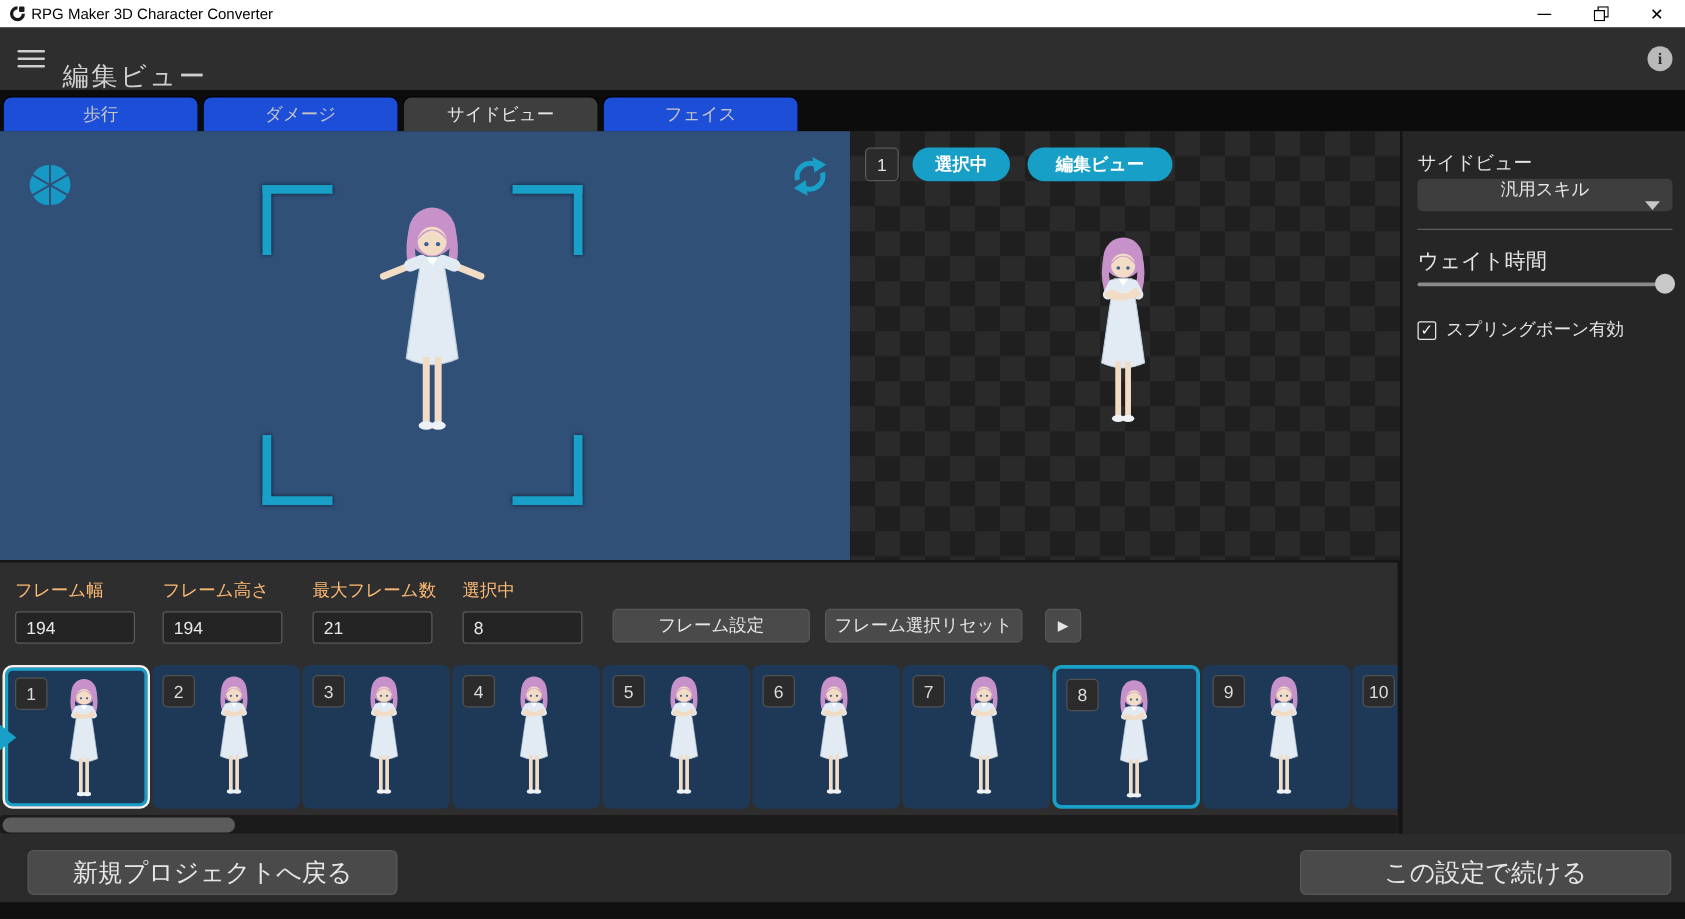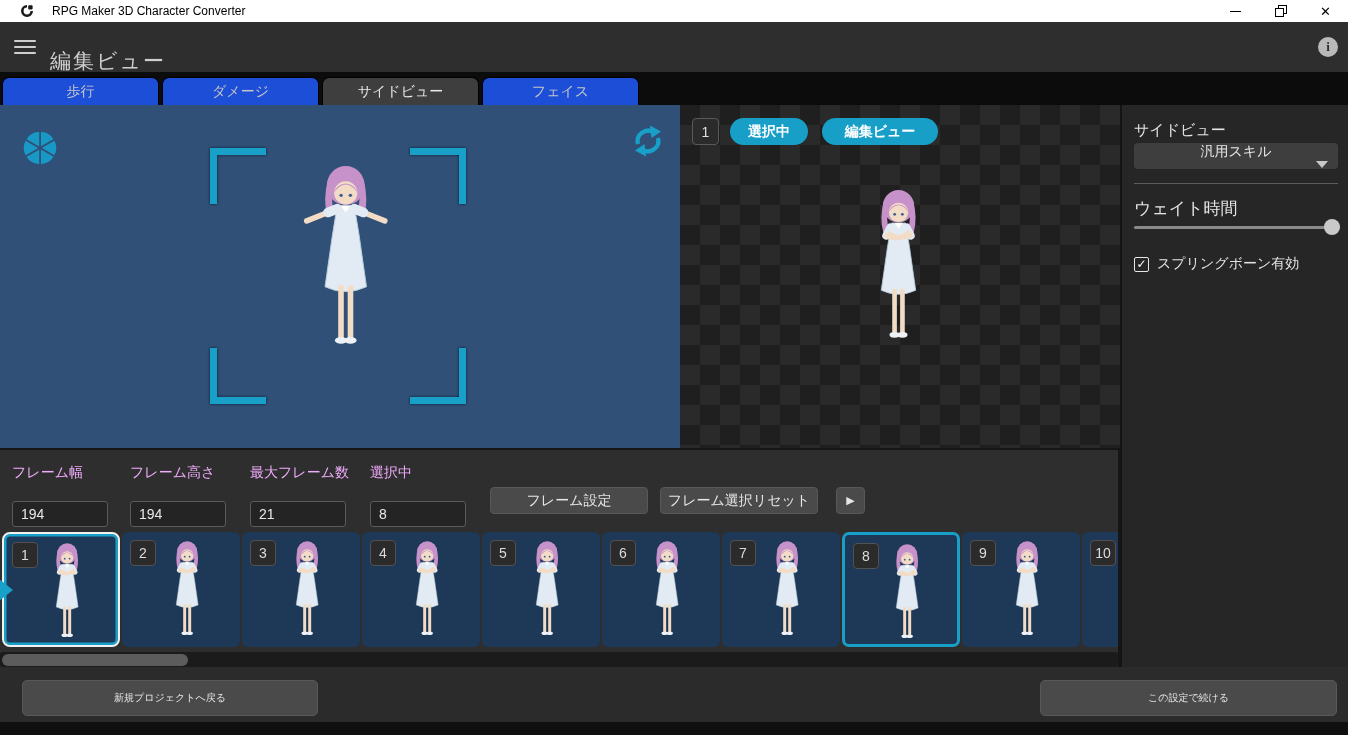--- a/index.html
+++ b/index.html
@@ -1,20 +1,20 @@
 <!DOCTYPE html>
 <html><head>
 <meta charset="utf-8">
 <style>
   *{margin:0;padding:0;box-sizing:border-box;}
   html,body{width:1348px;height:735px;overflow:hidden;}
   body{position:relative;background:#1c1c1c;font-family:"Liberation Sans","DejaVu Sans",sans-serif;color:#e0e0e0;font-size:14px;}
 
   
-  .titlebar{position:absolute;left:0;top:0;width:100%;height:22px;background:#ffffff;color:#000;display:flex;align-items:center;gap:18px;padding-left:20px;font-size:12px;}
+  .titlebar{position:absolute;left:0;top:0;width:100%;height:22px;background:#ffffff;color:#000;display:flex;align-items:center;gap:4px;padding-left:7px;font-size:12px;}
   .win-controls{margin-left:auto;display:flex;height:100%;}
   .win-btn{width:45px;height:100%;display:flex;align-items:center;justify-content:center;color:#000;}
   .min-bar{width:11px;height:1px;background:#000;display:block;}
   .close-x{font-size:13px;line-height:1;}
 
   
   .app-header{position:absolute;left:0;top:22px;width:100%;height:50px;background:#2e2e2e;display:flex;align-items:center;}
   .hamburger{width:22px;height:15px;margin-left:14px;display:flex;flex-direction:column;justify-content:space-between;cursor:pointer;}
   .hamburger span{display:block;height:2.4px;background:#cfcfcf;border-radius:1px;}
   .app-title{margin-left:14px;font-size:21px;color:#cfcfcf;letter-spacing:2px;margin-top:27px;}
@@ -57,21 +57,21 @@
   .slider-thumb{position:absolute;top:0;width:16px;height:16px;border-radius:50%;background:#c9c9c9;}
   .checkbox-row{position:absolute;left:12px;top:150px;display:flex;align-items:center;gap:8px;cursor:pointer;}
   .checkbox{width:15px;height:15px;border:1.6px solid #e8e8e8;border-radius:2px;background:#262626;display:flex;align-items:center;justify-content:center;color:#fff;font-size:12px;font-weight:bold;}
   .checkbox .check-glyph{display:none;}
   .checkbox.checked .check-glyph{display:block;}
   .checkbox-label{font-size:14px;color:#e4e4e4;}
 
   
   .bottom-panel{position:absolute;left:0;top:448px;width:1120px;height:219px;background:#2e2e2e;border-top:2px solid #161616;border-right:2px solid #161616;overflow:hidden;}
   .field{position:absolute;top:14px;}
-  .field-label{font-size:14px;color:#f0abfc;display:block;margin-bottom:19px;font-family:Liberation Mono, monospace;}
+  .field-label{font-size:14px;color:#fdba74;display:block;margin-bottom:7px;font-family:Liberation Mono, monospace;}
   .field-input{width:96px;height:26px;background:#242424;border:1px solid #5a5a5a;border-radius:3px;color:#e8e8e8;font-size:14px;padding:0 8px;font-family:inherit;}
   .f0{left:12px;} .f1{left:130px;} .f2{left:250px;} .f3{left:370px;}
   .gray-btn{position:absolute;top:37px;height:27px;background:#4a4a4a;border:1px solid #585858;border-radius:4px;color:#e6e6e6;font-size:14px;display:flex;align-items:center;justify-content:center;cursor:pointer;font-family:inherit;}
   .btn-frameset{left:490px;width:158px;}
   .btn-framereset{left:660px;width:158px;}
   .btn-play{left:836px;width:29px;font-size:11px;}
 
   
   .strip{position:absolute;left:0;top:82px;width:1120px;height:117px;display:flex;gap:2px;padding-left:2px;overflow:hidden;}
   .cell{position:relative;width:118px;height:115px;flex-shrink:0;background:#1e3858;border-radius:6px;cursor:pointer;}
@@ -81,21 +81,21 @@
   .cell-char{position:absolute;left:50%;top:6px;transform:translateX(-38%);height:103px;}
   .sel-arrow{display:none;position:absolute;left:-5px;top:50%;transform:translateY(-50%);width:0;height:0;border-top:11px solid transparent;border-bottom:11px solid transparent;border-left:14px solid #18a0c8;}
   .cell.selected .sel-arrow{display:block;}
 
   
   .hscroll{position:absolute;left:0;top:202px;width:1118px;height:15px;background:#1b1b1b;border-radius:3px;}
   .hscroll-thumb{position:absolute;left:2px;top:1.5px;width:186px;height:12px;background:#5c5c5c;border-radius:6px;cursor:pointer;}
 
   
   .footer{position:absolute;left:0;top:667px;width:1348px;height:55px;background:#2b2b2b;}
-  .footer-btn{position:absolute;top:13px;height:36px;background:#4a4a4a;border:1px solid #585858;border-radius:5px;color:#e6e6e6;font-size:10px;display:flex;align-items:center;justify-content:center;cursor:pointer;font-family:inherit;}
+  .footer-btn{position:absolute;top:13px;height:36px;background:#4a4a4a;border:1px solid #585858;border-radius:5px;color:#e6e6e6;font-size:20px;display:flex;align-items:center;justify-content:center;cursor:pointer;font-family:inherit;}
   .btn-back{left:22px;width:296px;}
   .btn-continue{left:1040px;width:297px;}
   .bottom-strip{position:absolute;left:0;top:722px;width:1348px;height:13px;background:#0f0f0f;}
 </style>
 </head>
 <body>
 
 <div class="titlebar">
   <svg width="14" height="14" viewBox="0 0 14 14">
       <path d="M7,1 A6,6 0 1 0 13,7 L10.4,7 A3.4,3.4 0 1 1 7,3.6 Z" fill="#1a1a1a"></path>

